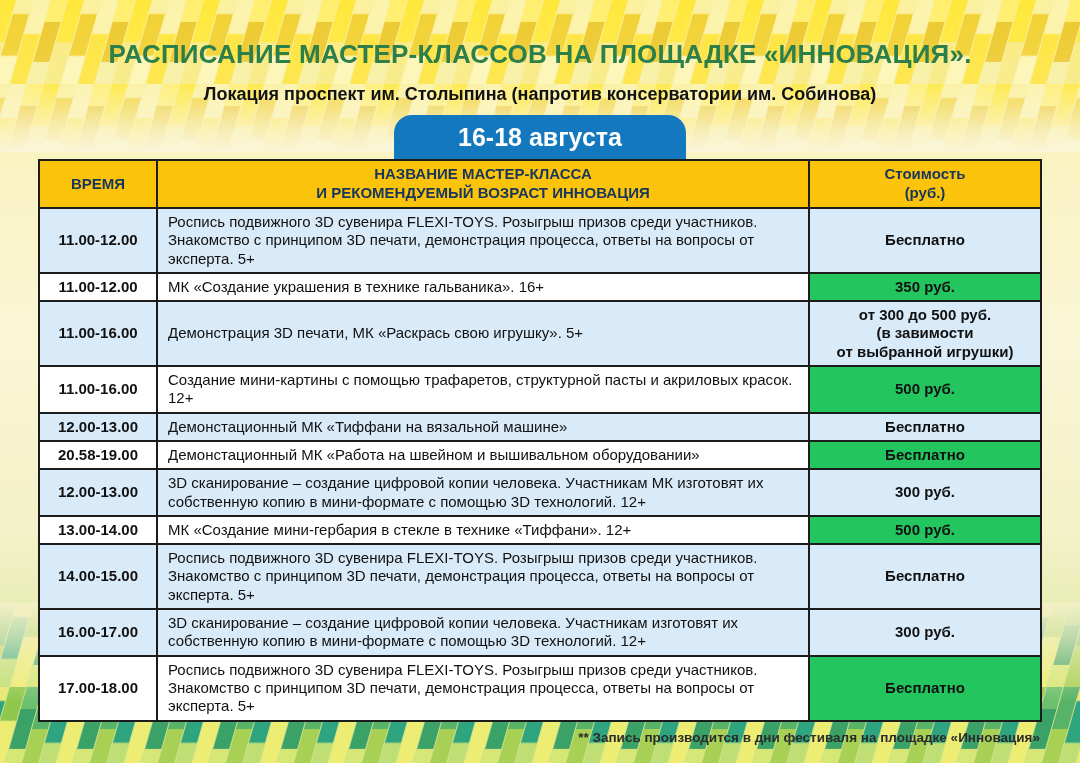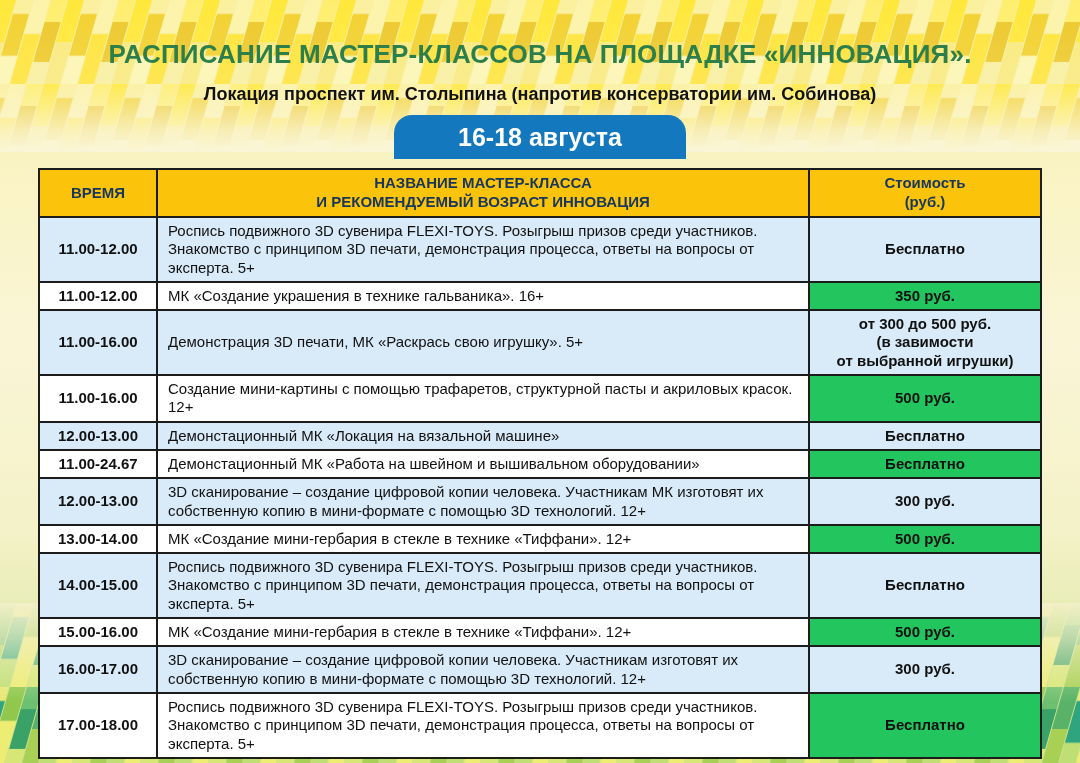--- a/index.html
+++ b/index.html
@@ -22,21 +22,21 @@
   .content{position:relative;z-index:2;padding:24px 38px 0;}
   .title{
     text-align:center;font-weight:bold;font-size:26px;line-height:1.15;
     color:var(--title-green,#2c7f4b);letter-spacing:.2px;margin-top:16px;
   }
   .subtitle{
     text-align:center;font-weight:bold;font-size:18px;line-height:1.2;
     color:#121212;margin-top:14px;
   }
   .badge{
-    width:292px;height:44px;margin:10px auto 9px;
+    width:292px;height:44px;margin:10px auto 0;
     background:var(--badge-blue,#1478be);
     border-radius:18px 18px 0 0;
     color:#ffffff;font-size:25px;font-weight:bold;
     display:flex;align-items:center;justify-content:center;
   }
   table.schedule{
     width:100%;border-collapse:collapse;background:#ffffff;
     border:2px solid #1c1c1c;
     padding-left:48px;
   }
@@ -142,26 +142,26 @@
           </tr>
 
           <tr>
             <td class="time">11.00-16.00</td>
             <td class="name">Создание мини-картины с помощью трафаретов, структурной пасты и акриловых красок. 12+</td>
             <td class="price">500 руб.</td>
           </tr>
 
           <tr class="shaded">
             <td class="time">12.00-13.00</td>
-            <td class="name">Демонстационный МК «Локация на вязальной машине»</td>
-            <td class="price">Бесплатно</td>
-          </tr>
-
-          <tr>
-            <td class="time">11.00-24.67</td>
+            <td class="name">Демонстационный МК «Тиффани на вязальной машине»</td>
+            <td class="price">Бесплатно</td>
+          </tr>
+
+          <tr>
+            <td class="time">20.58-19.00</td>
             <td class="name">Демонстационный МК «Работа на швейном и вышивальном оборудовании»</td>
             <td class="price">Бесплатно</td>
           </tr>
 
           <tr class="shaded">
             <td class="time">12.00-13.00</td>
             <td class="name">3D сканирование – создание цифровой копии человека. Участникам МК изготовят их собственную копию в мини-формате с помощью 3D технологий. 12+</td>
             <td class="price">300 руб.</td>
           </tr>
 
@@ -170,25 +170,20 @@
             <td class="name">МК «Создание мини-гербария в стекле в технике «Тиффани». 12+</td>
             <td class="price">500 руб.</td>
           </tr>
 
           <tr class="shaded">
             <td class="time">14.00-15.00</td>
             <td class="name">Роспись подвижного 3D сувенира FLEXI-TOYS. Розыгрыш призов среди участников. Знакомство с принципом 3D печати, демонстрация процесса, ответы на вопросы от эксперта. 5+</td>
             <td class="price">Бесплатно</td>
           </tr>
 
-          <tr>
-            <td class="time">15.00-16.00</td>
-            <td class="name">МК «Создание мини-гербария в стекле в технике «Тиффани». 12+</td>
-            <td class="price">500 руб.</td>
-          </tr>
 
           <tr class="shaded">
             <td class="time">16.00-17.00</td>
             <td class="name">3D сканирование – создание цифровой копии человека. Участникам изготовят их собственную копию в мини-формате с помощью 3D технологий. 12+</td>
             <td class="price">300 руб.</td>
           </tr>
 
           <tr>
             <td class="time">17.00-18.00</td>
             <td class="name">Роспись подвижного 3D сувенира FLEXI-TOYS. Розыгрыш призов среди участников. Знакомство с принципом 3D печати, демонстрация процесса, ответы на вопросы от эксперта. 5+</td>

